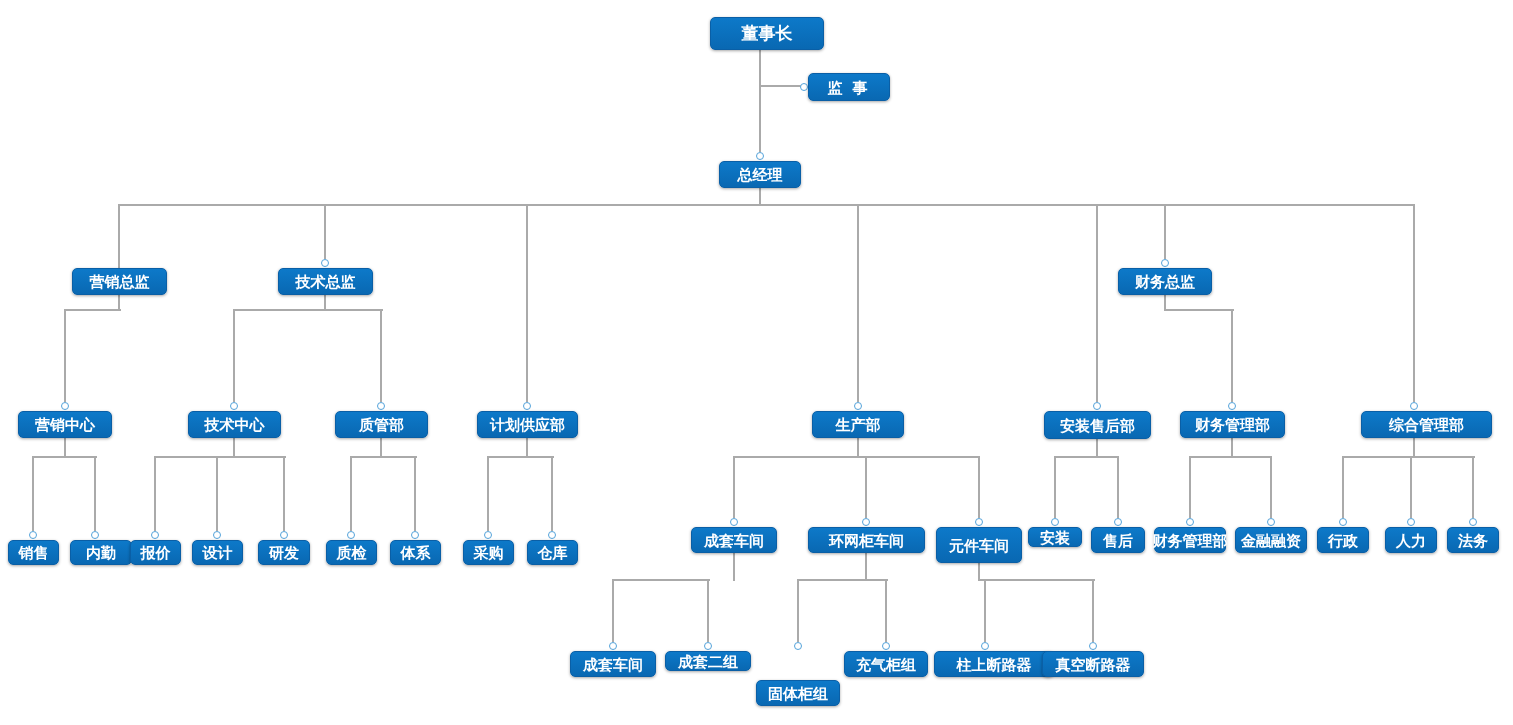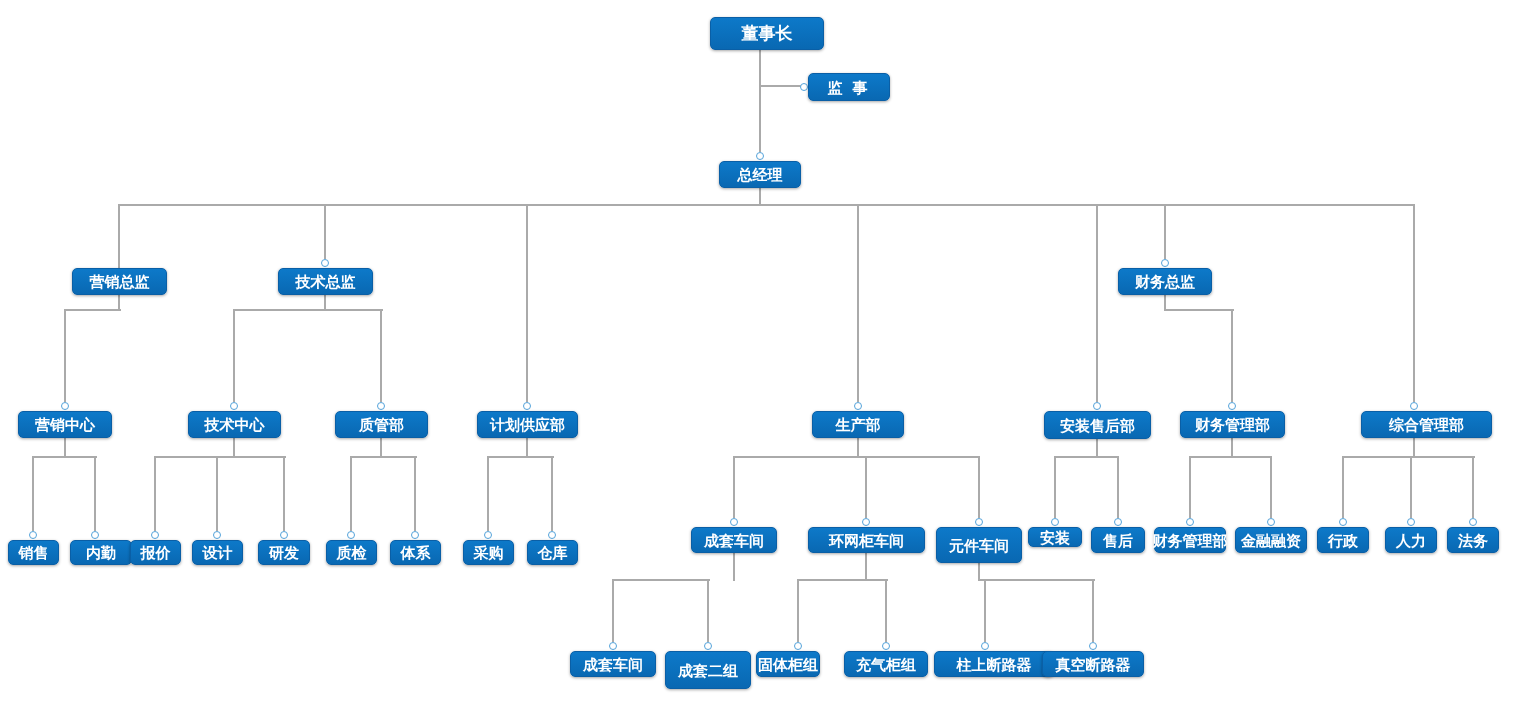--- a/index.html
+++ b/index.html
@@ -184,19 +184,19 @@
   <div class="node" style="left:936px;top:527px;width:86px;height:36px">元件车间</div>
   <div class="node" style="left:1028px;top:527px;width:54px;height:20px">安装</div>
   <div class="node" style="left:1091px;top:527px;width:54px;height:26px">售后</div>
   <div class="node" style="left:1154px;top:527px;width:72px;height:26px">财务管理部</div>
   <div class="node" style="left:1235px;top:527px;width:72px;height:26px">金融融资</div>
   <div class="node" style="left:1317px;top:527px;width:52px;height:26px">行政</div>
   <div class="node" style="left:1385px;top:527px;width:52px;height:26px">人力</div>
   <div class="node" style="left:1447px;top:527px;width:52px;height:26px">法务</div>
 
   <div class="node" style="left:570px;top:651px;width:86px;height:26px">成套车间</div>
-  <div class="node" style="left:665px;top:651px;width:86px;height:38px">成套二组</div>
-  <div class="node" style="left:756px;top:651px;width:64px;height:26px">固体柜组</div>
+  <div class="node" style="left:665px;top:651px;width:86px;height:20px">成套二组</div>
+  <div class="node" style="left:756px;top:680px;width:84px;height:26px">固体柜组</div>
   <div class="node" style="left:844px;top:651px;width:84px;height:26px">充气柜组</div>
   <div class="node" style="left:934px;top:651px;width:120px;height:26px">柱上断路器</div>
   <div class="node" style="left:1042px;top:651px;width:102px;height:26px">真空断路器</div>
 
 </div>
 
 </body></html>

